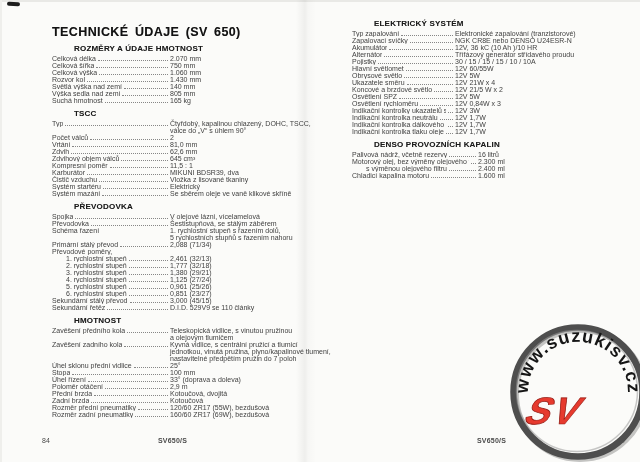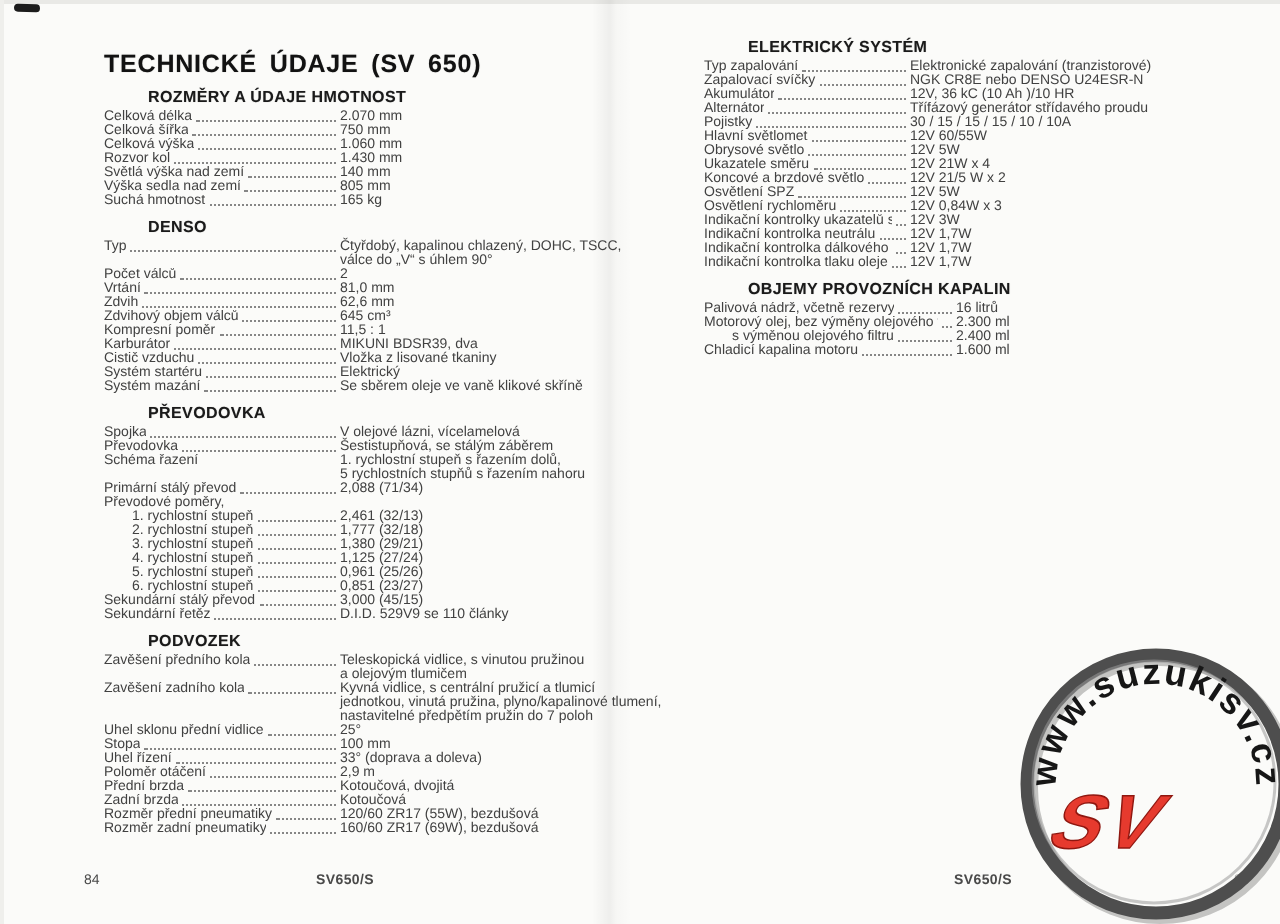--- a/index.html
+++ b/index.html
@@ -105,21 +105,21 @@
           </div>
           <div class="row">
             <span class="lbl">Suchá hmotnost</span>
             <span class="dots"></span>
             <span class="val">
               <div>165 kg</div>
             </span>
           </div>
         </div>
         <div class="sec cL">
-          <h2>DENSO</h2>
+          <h2>TSCC</h2>
           <div class="row">
             <span class="lbl">Typ</span>
             <span class="dots"></span>
             <span class="val">
               <div>Čtyřdobý, kapalinou chlazený, DOHC, TSCC,</div>
               <div>válce do „V“ s úhlem 90°</div>
             </span>
           </div>
           <div class="row">
             <span class="lbl">Počet válců</span>
@@ -270,21 +270,21 @@
           </div>
           <div class="row">
             <span class="lbl">Sekundární řetěz</span>
             <span class="dots"></span>
             <span class="val">
               <div>D.I.D. 529V9 se 110 články</div>
             </span>
           </div>
         </div>
         <div class="sec cL">
-          <h2>PODVOZEK</h2>
+          <h2>HMOTNOST</h2>
           <div class="row">
             <span class="lbl">Zavěšení předního kola</span>
             <span class="dots"></span>
             <span class="val">
               <div>Teleskopická vidlice, s vinutou pružinou</div>
               <div>a olejovým tlumičem</div>
             </span>
           </div>
           <div class="row">
             <span class="lbl">Zavěšení zadního kola</span>
@@ -459,21 +459,21 @@
           </div>
           <div class="row">
             <span class="lbl">Indikační kontrolka tlaku oleje</span>
             <span class="dots"></span>
             <span class="val">
               <div>12V 1,7W</div>
             </span>
           </div>
         </div>
         <div class="sec cO">
-          <h2>OBJEMY PROVOZNÍCH KAPALIN</h2>
+          <h2>DENSO PROVOZNÍCH KAPALIN</h2>
           <div class="row">
             <span class="lbl">Palivová nádrž, včetně rezervy</span>
             <span class="dots"></span>
             <span class="val">
               <div>16 litrů</div>
             </span>
           </div>
           <div class="row">
             <span class="lbl">Motorový olej, bez výměny olejového filtru</span>
             <span class="dots"></span>

